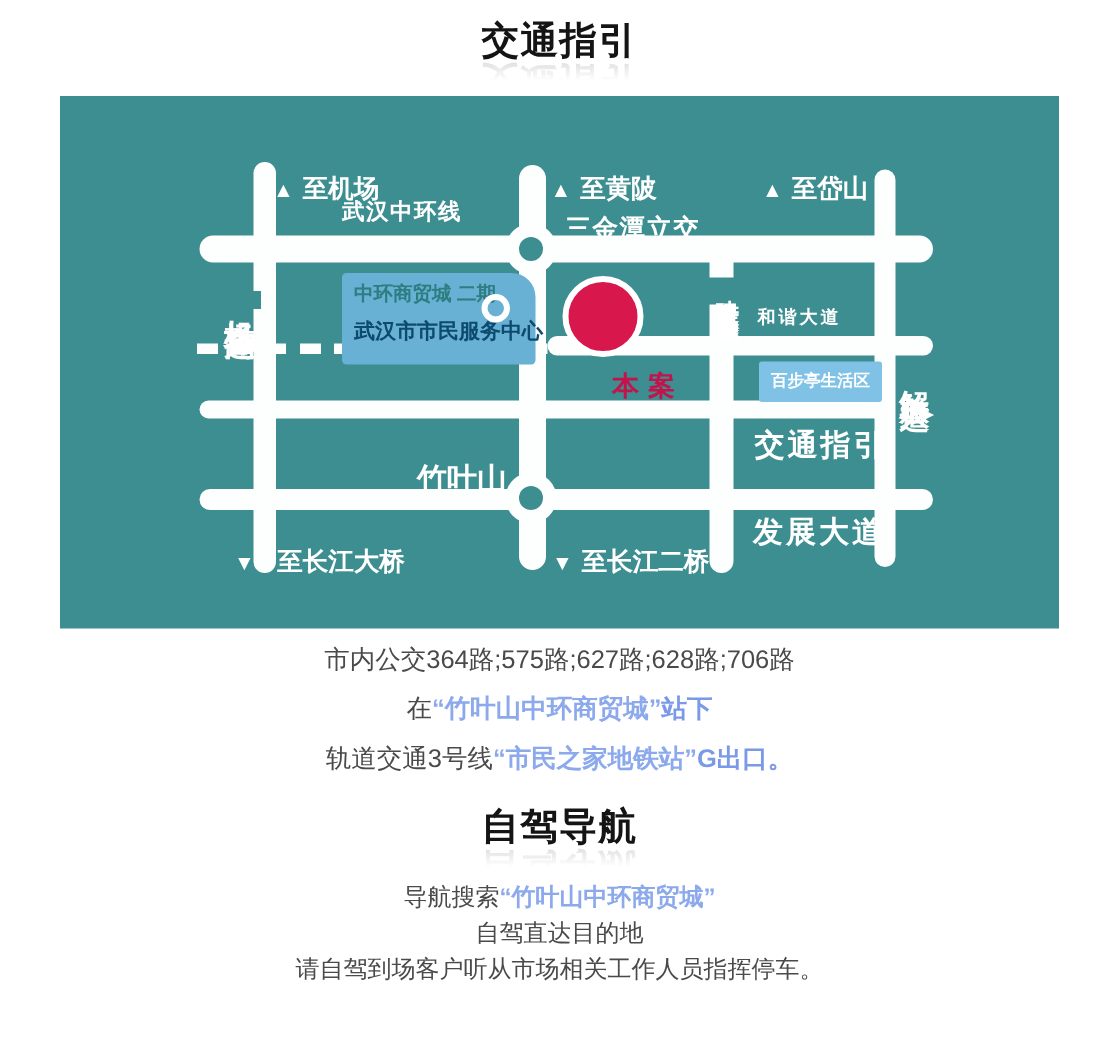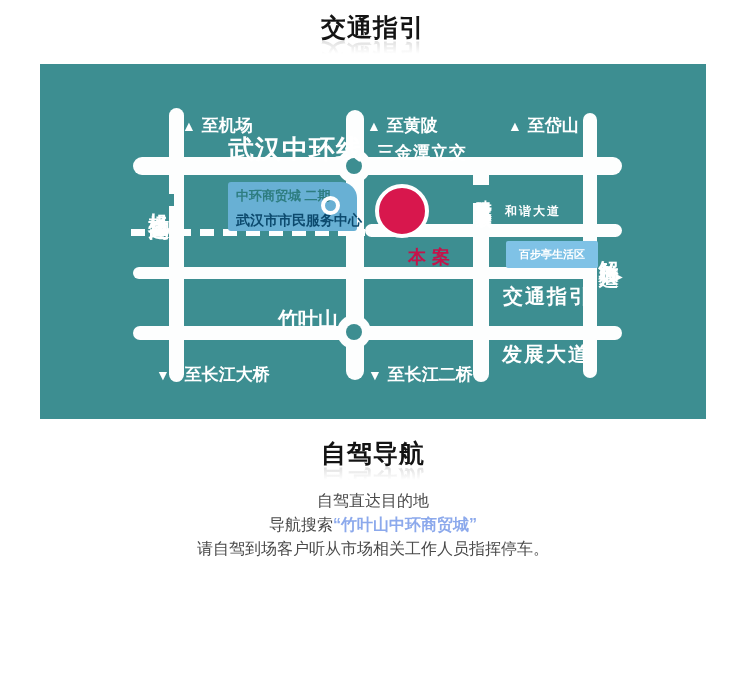--- a/index.html
+++ b/index.html
@@ -38,43 +38,43 @@
   .marker{position:absolute;left:335px;top:120px;width:54px;height:54px;border-radius:50%;
           background:#D8174D;border:4px solid #ffffff;box-sizing:border-box;}
   .marker-label{position:absolute;left:368px;top:181px;font-size:18px;font-weight:bold;
                 color:#C4134B;letter-spacing:6px;white-space:nowrap;}
 
   .ml{position:absolute;color:#ffffff;font-weight:bold;white-space:nowrap;}
   .dir{font-size:17px;display:flex;align-items:center;}
   .dir .tri{font-size:14px;margin-right:6px;}
   .dir.bridge1 .tri{margin-right:15px;}
   .lbl-to-airport{left:142px;top:50px;}
-  .lbl-ring{left:188px;top:68px;font-size:26px;letter-spacing:1px;}
+  .lbl-ring{left:188px;top:68px;font-size:15px;letter-spacing:1px;}
   .lbl-to-huangpi{left:327px;top:50px;}
   .lbl-sanjintan{left:337px;top:77px;font-size:17px;letter-spacing:1px;}
   .lbl-to-daishan{left:468px;top:50px;}
   .vtext{writing-mode:vertical-rl;text-orientation:upright;}
   .lbl-airport-exp{left:104px;top:130px;font-size:21px;letter-spacing:2px;background:#3D8E91;padding:2px 1px;}
   .lbl-jianshe{left:431px;top:121px;font-size:16px;letter-spacing:2px;background:#3D8E91;padding:2px 2px;}
   .lbl-jiefang{left:556px;top:180px;font-size:20px;letter-spacing:3px;}
   .jiefang-arrow{left:575px;top:207px;font-size:10px;}
   .lbl-hexie{left:465px;top:139px;font-size:12px;letter-spacing:2px;}
   .lbl-houhu{left:463px;top:219px;font-size:20px;letter-spacing:2px;}
   .lbl-zhuyeshan{left:238px;top:242px;font-size:20px;}
   .lbl-fazhan{left:462px;top:277px;font-size:20px;letter-spacing:2px;}
   .lbl-bridge1{left:116px;top:299px;}
   .lbl-bridge2{left:328px;top:299px;}
 
   .info-box1{position:absolute;left:188px;top:118px;width:115px;height:44px;background:#68B0D4;
-             border-radius:3px 16px 3px 3px;padding:5px 6px 0 8px;box-sizing:content-box;}
+             border-radius:3px 16px 3px 3px;padding:5px 6px 12px 8px;box-sizing:content-box;}
   .info-box1 .l1{font-size:13px;font-weight:bold;color:#2E7D80;white-space:nowrap;}
   .info-box1 .l2{font-size:14px;font-weight:bold;color:#0c4a6e;margin-top:7px;white-space:nowrap;}
   .station-ring{position:absolute;left:281px;top:132px;width:19px;height:19px;border-radius:50%;
                 border:4px solid #ffffff;box-sizing:border-box;}
-  .info-box2{position:absolute;left:466px;top:177px;width:92px;height:27px;background:#7FC2E6;
+  .info-box2{position:absolute;left:466px;top:177px;width:82px;height:27px;background:#7FC2E6;
              border-radius:2px;text-align:center;line-height:27px;font-size:11px;font-weight:bold;
              color:#ffffff;white-space:nowrap;}
 
   
   .transit-info{margin-top:10px;text-align:center;color:#4A4A4A;}
   .transit-info p{margin:0;font-size:17px;line-height:22px;}
   .transit-info p + p{margin-top:11px;}
   .blue-q{color:#8CA9EC;font-weight:bold;}
   .blue{color:#7A99E6;font-weight:bold;}
   .driving-info{margin-top:9px;text-align:center;color:#4A4A4A;}
@@ -142,25 +142,30 @@
     <div class="ml vtext lbl-airport-exp">机场高速</div>
     <div class="ml vtext lbl-jianshe">建设大道延长线</div>
     <div class="ml lbl-hexie">和谐大道</div>
     <div class="ml vtext lbl-jiefang">解放大道</div>
     <div class="ml jiefang-arrow">▶</div>
     <div class="ml lbl-houhu">交通指引</div>
     <div class="ml lbl-zhuyeshan">竹叶山</div>
     <div class="ml lbl-fazhan">发展大道</div>
   </div>
 
+  <div class="transit-info">
+    <p>市内公交364路;575路;627路;628路;706路</p>
+    <p><span>在</span><span class="blue-q">“竹叶山中环商贸城”</span><span class="blue">站下</span></p>
+    <p><span>轨道交通3号线</span><span class="blue-q">“市民之家地铁站”</span><span class="blue">G出口。</span></p>
+  </div>
 
   <h2 class="section-title driving">自驾导航</h2>
   <div class="reflect">
     <span class="mirror">自驾导航</span>
   </div>
 
   <div class="driving-info">
+    <p><span>导航搜索</span><span class="blue-q">“竹叶山中环商贸城”</span></p>
     <p>自驾直达目的地</p>
-    <p><span>导航搜索</span><span class="blue-q">“竹叶山中环商贸城”</span></p>
     <p>请自驾到场客户听从市场相关工作人员指挥停车。</p>
   </div>
 
 </div>
 
 </body></html>

